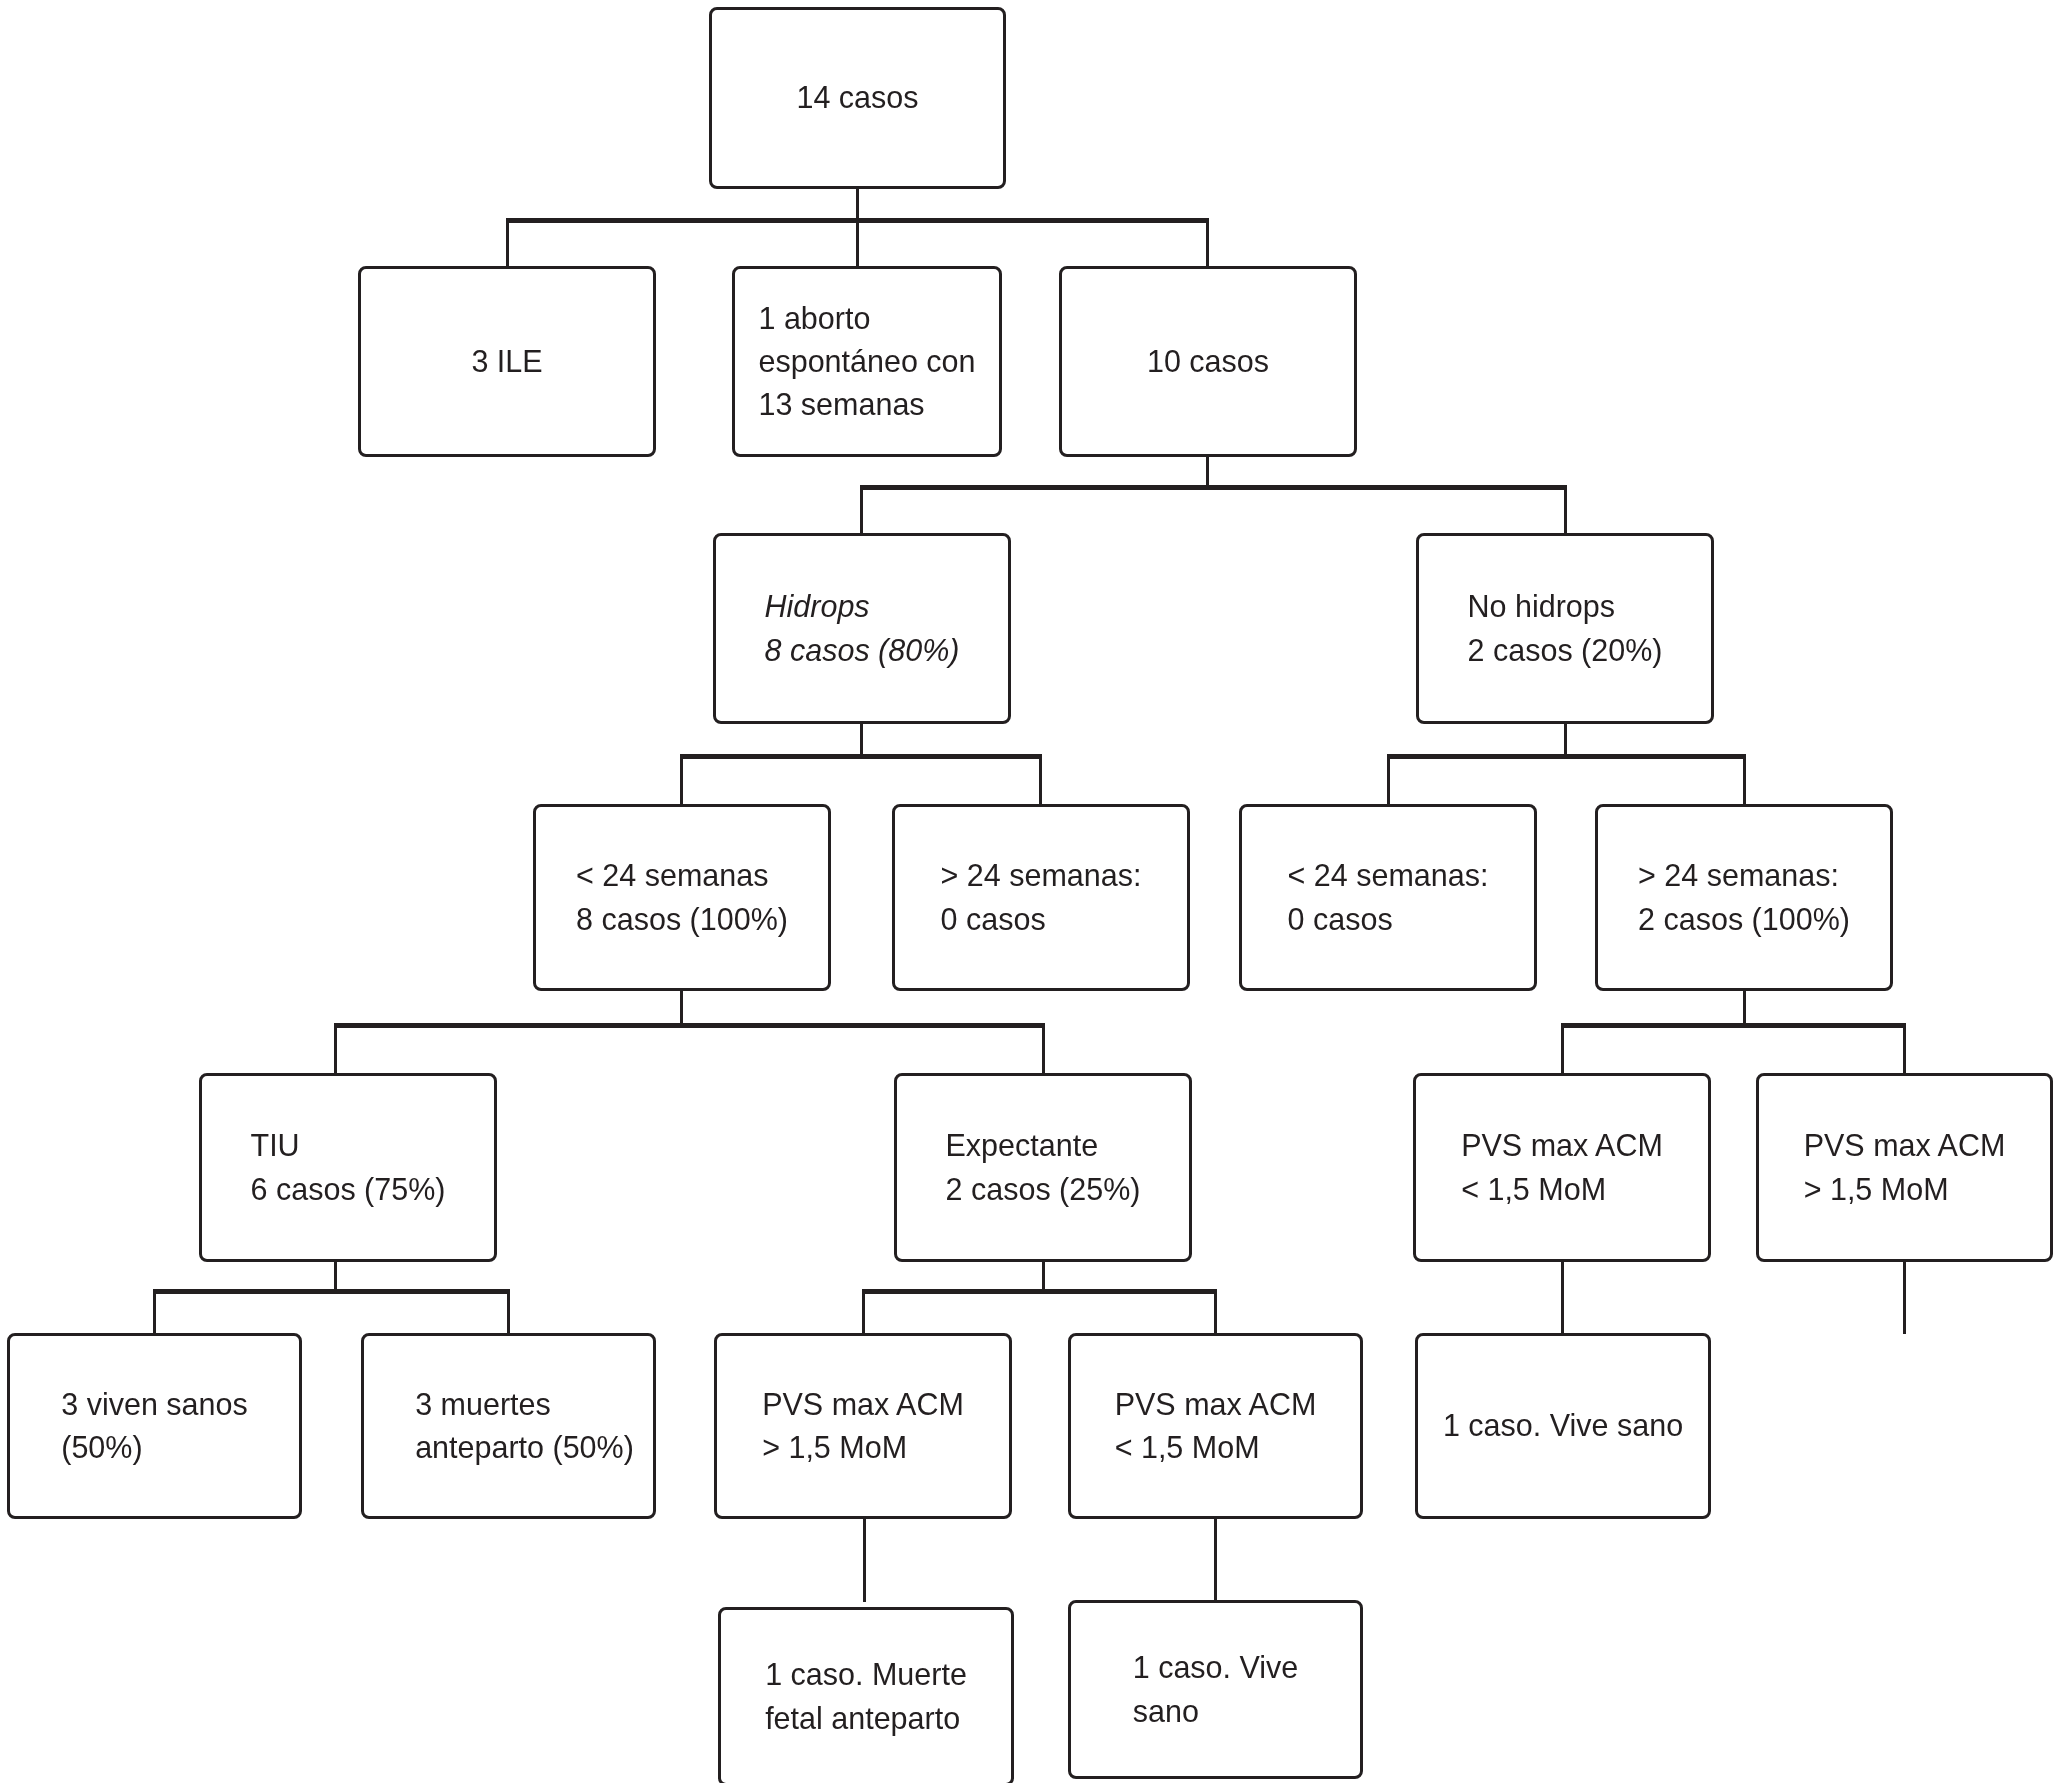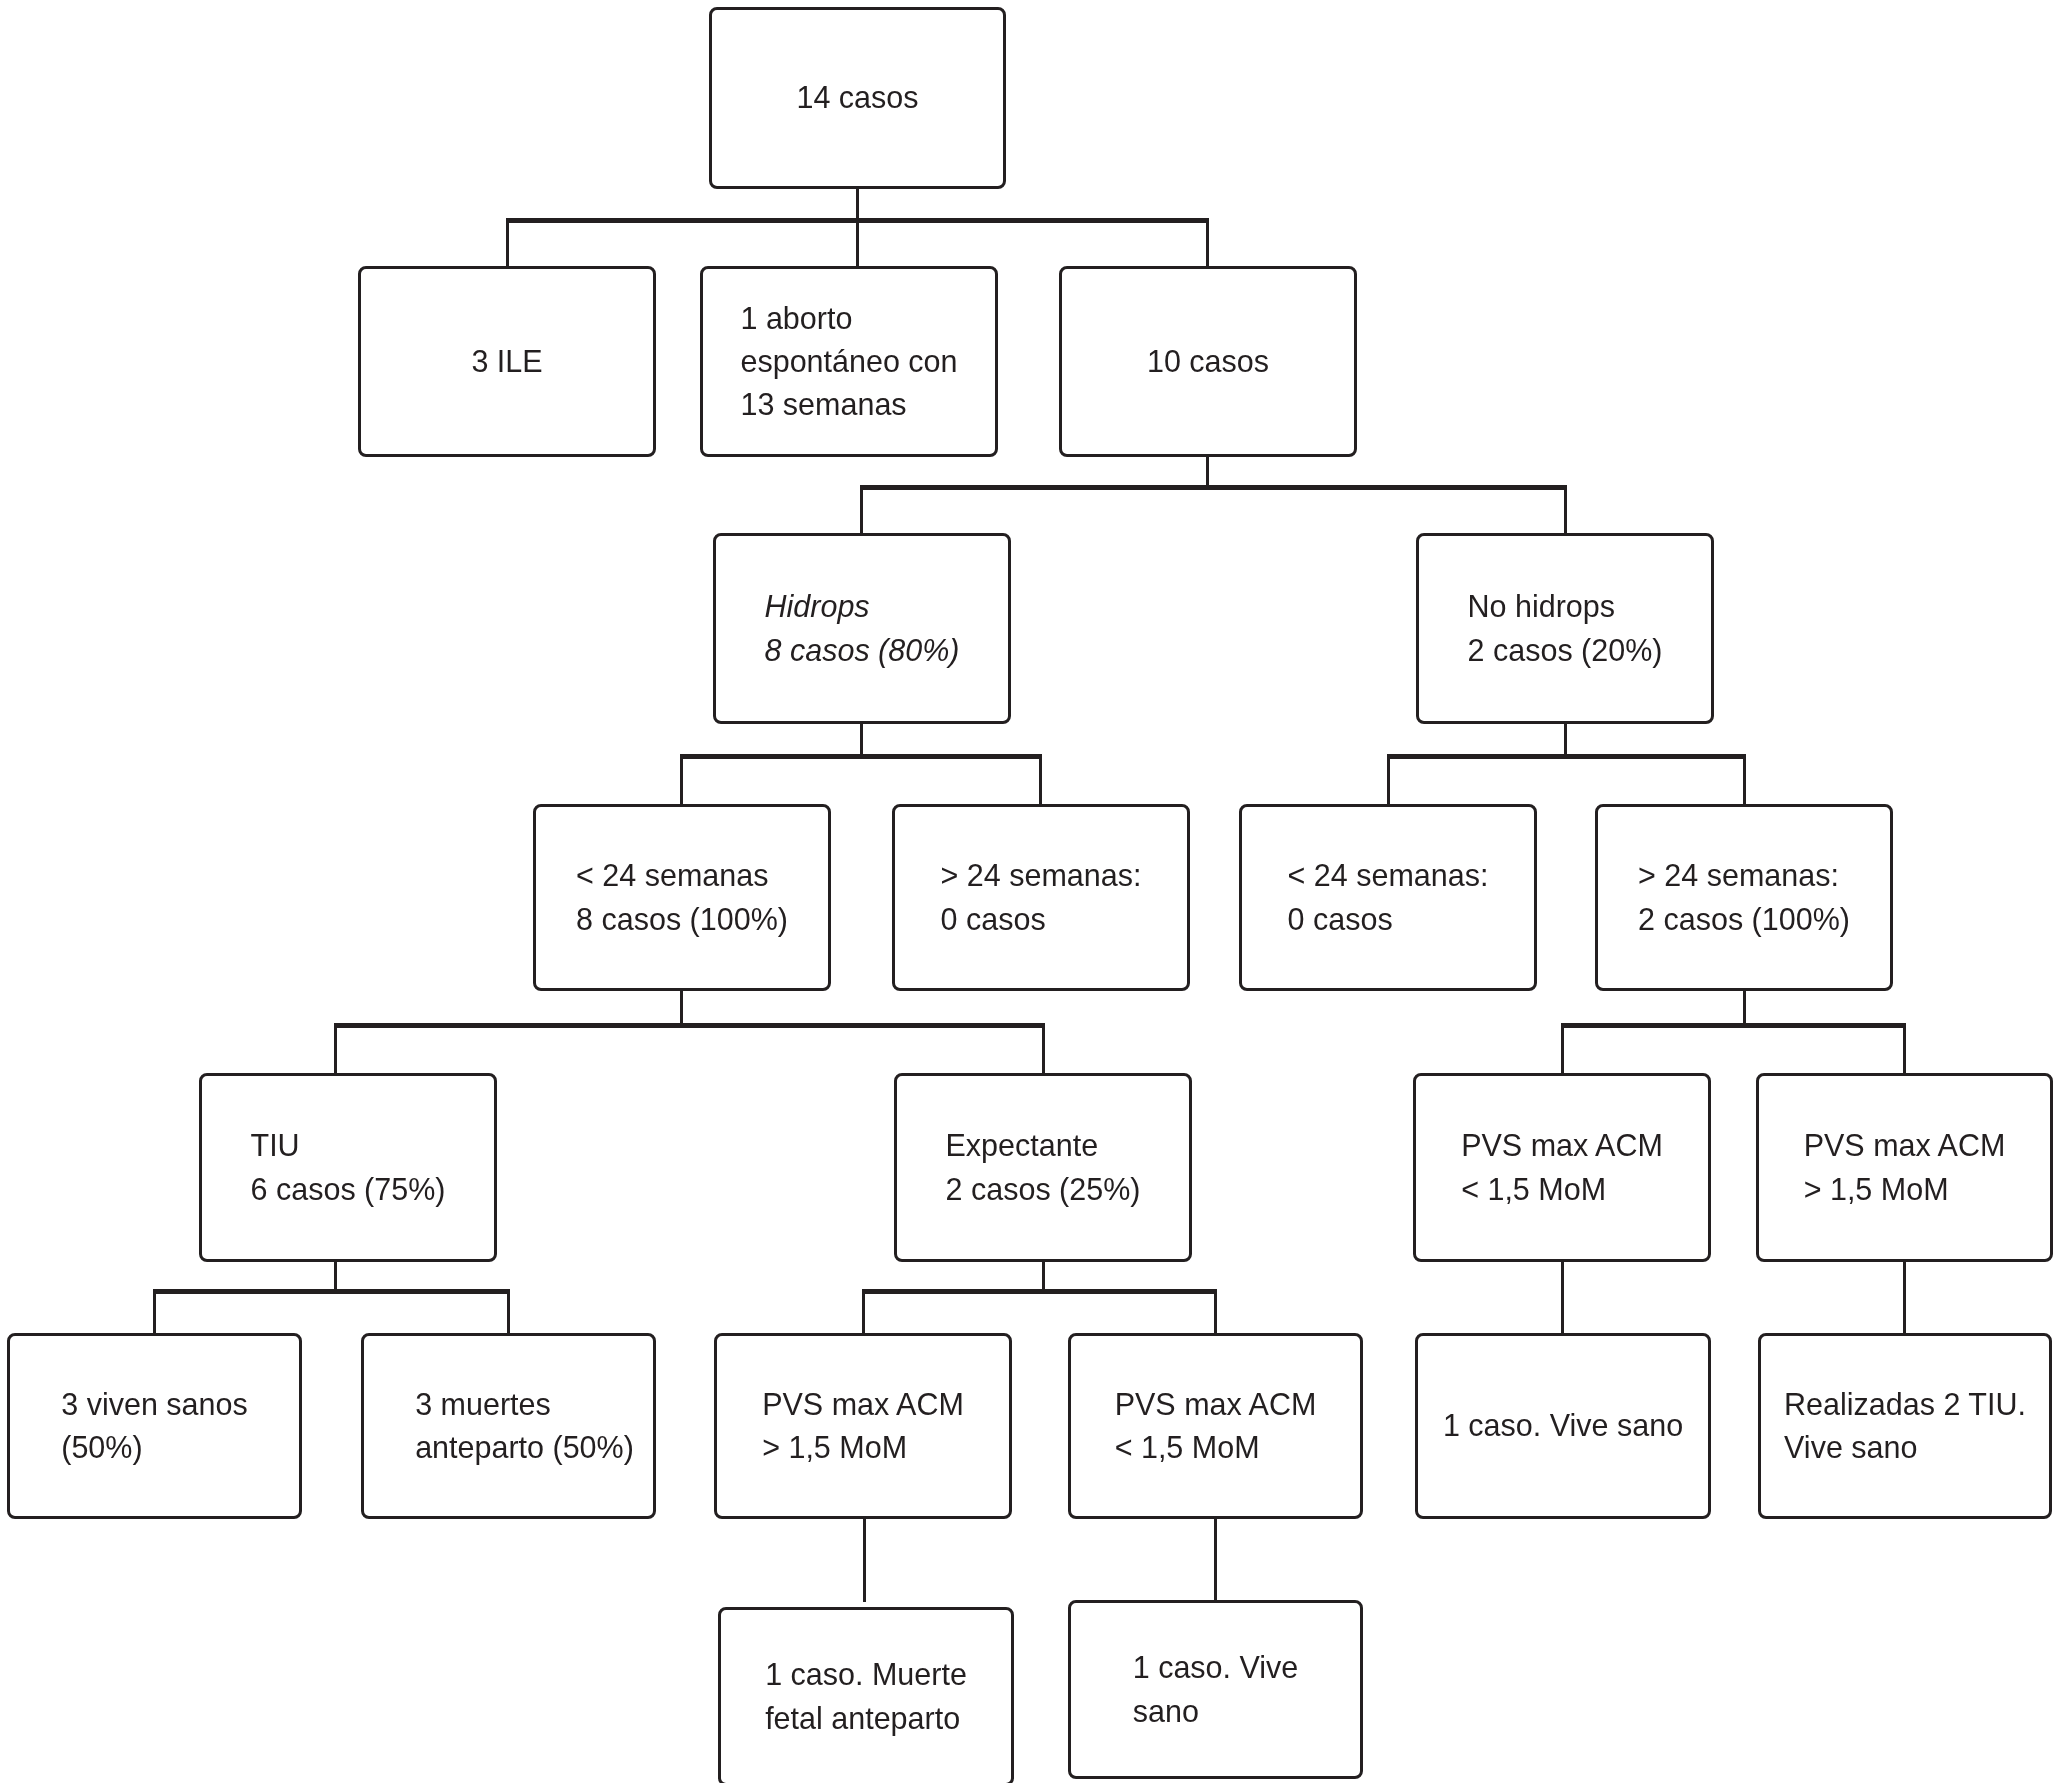--- a/index.html
+++ b/index.html
@@ -43,21 +43,21 @@
 </head>
 <body>
 
 <div class="canvas" id="canvas" style="background: rgb(255, 255, 255);">
     <div class="node" style="left: 709px; top: 7px; width: 297px; height: 182px; border-color: rgb(35, 31, 32);">
       <div class="label">14 casos</div>
     </div>
     <div class="node" style="left: 358px; top: 266px; width: 298px; height: 191px; border-color: rgb(35, 31, 32);">
       <div class="label">3 ILE</div>
     </div>
-    <div class="node" style="left: 700px; top: 266px; width: 298px; height: 191px; border-color: rgb(35, 31, 32);">
+    <div class="node" style="left: 732px; top: 266px; width: 270px; height: 191px; border-color: rgb(35, 31, 32);">
       <div class="label">1 aborto
 espontáneo con
 13 semanas</div>
     </div>
     <div class="node" style="left: 1059px; top: 266px; width: 298px; height: 191px; border-color: rgb(35, 31, 32);">
       <div class="label">10 casos</div>
     </div>
     <div class="node" style="left: 713px; top: 533px; width: 298px; height: 191px; border-color: rgb(35, 31, 32); font-style: italic;">
       <div class="label">Hidrops
 8 casos (80%)</div>
@@ -110,24 +110,20 @@
       <div class="label">PVS max ACM
 &gt; 1,5 MoM</div>
     </div>
     <div class="node" style="left: 1068px; top: 1333px; width: 295px; height: 186px; border-color: rgb(35, 31, 32);">
       <div class="label">PVS max ACM
 &lt; 1,5 MoM</div>
     </div>
     <div class="node" style="left: 1415px; top: 1333px; width: 296px; height: 186px; border-color: rgb(35, 31, 32);">
       <div class="label">1 caso. Vive sano</div>
     </div>
-    <div class="node" style="left: 1758px; top: 1333px; width: 294px; height: 186px; border-color: rgb(35, 31, 32);">
-      <div class="label">Realizadas 2 TIU.
-Vive sano</div>
-    </div>
     <div class="node" style="left: 718px; top: 1600px; width: 296px; height: 179px; border-color: rgb(35, 31, 32); margin-top: 7px;">
       <div class="label">1 caso. Muerte
 fetal anteparto</div>
     </div>
     <div class="node" style="left: 1068px; top: 1600px; width: 295px; height: 179px; border-color: rgb(35, 31, 32);">
       <div class="label">1 caso. Vive
 sano</div>
     </div>
     <div class="conn" style="left: 856px; top: 187px; width: 2.8px; height: 33px; background: rgb(35, 31, 32);"></div>
     <div class="conn" style="left: 506px; top: 218px; width: 703px; height: 4.9px; background: rgb(35, 31, 32);"></div>

